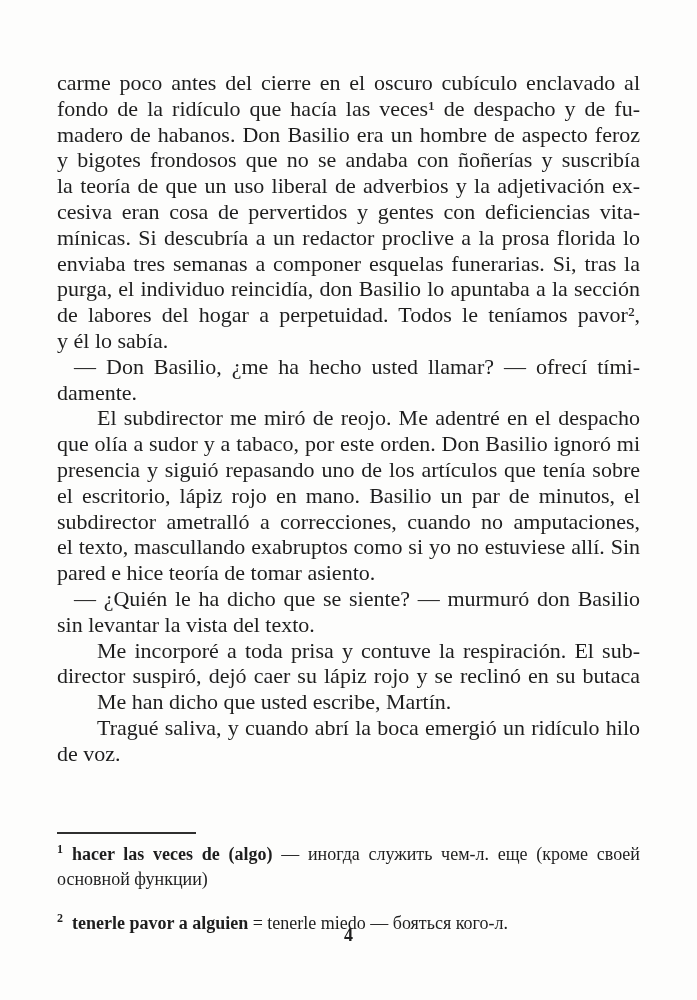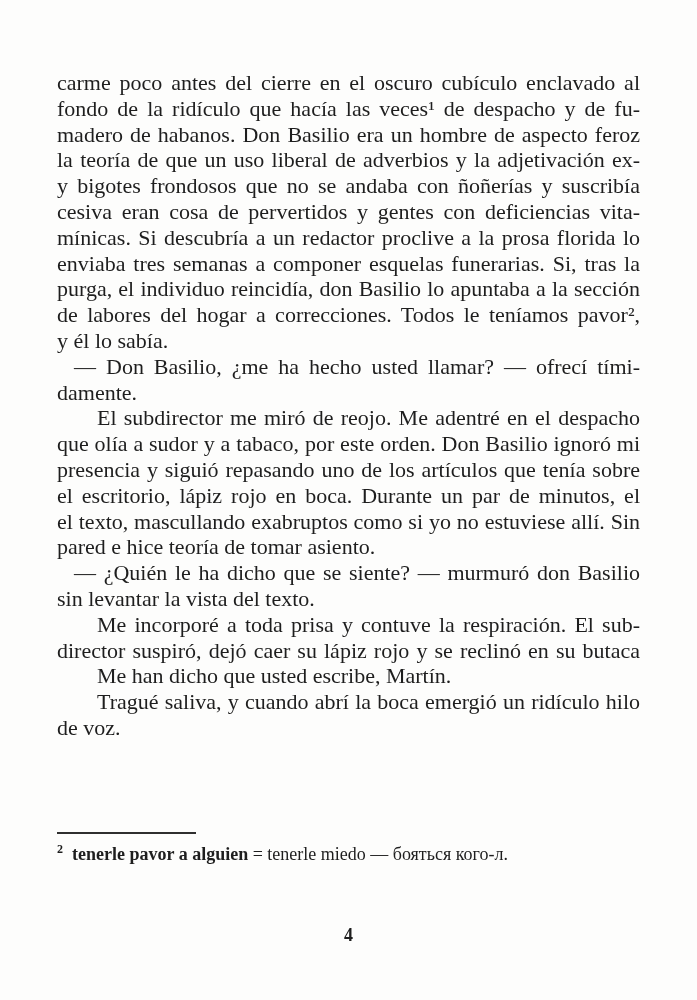--- a/index.html
+++ b/index.html
@@ -82,48 +82,52 @@
 </style>
 </head>
 <body>
 
 <div class="page">
 
   <div class="main-text">
       <div class="line">carme poco antes del cierre en el oscuro cubículo enclavado al</div>
       <div class="line">fondo de la ridículo que hacía las veces¹ de despacho y de fu-</div>
       <div class="line">madero de habanos. Don Basilio era un hombre de aspecto feroz</div>
+      <div class="line">y bigotes frondosos que no se andaba con ñoñerías y suscribía</div>
       <div class="line">la teoría de que un uso liberal de adverbios y la adjetivación ex-</div>
-      <div class="line">y bigotes frondosos que no se andaba con ñoñerías y suscribía</div>
       <div class="line">cesiva eran cosa de pervertidos y gentes con deficiencias vita-</div>
       <div class="line">mínicas. Si descubría a un redactor proclive a la prosa florida lo</div>
       <div class="line">enviaba tres semanas a componer esquelas funerarias. Si, tras la</div>
       <div class="line">purga, el individuo reincidía, don Basilio lo apuntaba a la sección</div>
-      <div class="line">de labores del hogar a correcciones. Todos le teníamos pavor²,</div>
+      <div class="line">de labores del hogar a perpetuidad. Todos le teníamos pavor²,</div>
       <div class="line end">y él lo sabía.</div>
       <div class="line ind-dialog">— Don Basilio, ¿me ha hecho usted llamar? — ofrecí tími-</div>
       <div class="line end">damente.</div>
       <div class="line ind-normal">El subdirector me miró de reojo. Me adentré en el despacho</div>
       <div class="line">que olía a sudor y a tabaco, por este orden. Don Basilio ignoró mi</div>
       <div class="line">presencia y siguió repasando uno de los artículos que tenía sobre</div>
-      <div class="line">el escritorio, lápiz rojo en boca. Durante un par de minutos, el</div>
+      <div class="line">el escritorio, lápiz rojo en mano. Basilio un par de minutos, el</div>
+      <div class="line">subdirector ametralló a correcciones, cuando no amputaciones,</div>
       <div class="line">el texto, mascullando exabruptos como si yo no estuviese allí. Sin</div>
       <div class="line end">pared e hice teoría de tomar asiento.</div>
       <div class="line ind-dialog">— ¿Quién le ha dicho que se siente? — murmuró don Basilio</div>
       <div class="line end">sin levantar la vista del texto.</div>
       <div class="line ind-normal">Me incorporé a toda prisa y contuve la respiración. El sub-</div>
       <div class="line">director suspiró, dejó caer su lápiz rojo y se reclinó en su butaca</div>
       <div class="line ind-normal end">Me han dicho que usted escribe, Martín.</div>
       <div class="line ind-normal">Tragué saliva, y cuando abrí la boca emergió un ridículo hilo</div>
       <div class="line end">de voz.</div>
     </div>
 
   <div class="footnote-sep"></div>
 
   <div class="footnotes">
     <p class="footnote">
+      <sup>1</sup><b>hacer las veces de (algo)</b><span> — иногда служить чем-л. еще (кроме своей основной функции)</span>
+    </p>
+    <p class="footnote">
       <sup>2</sup><b>tenerle pavor a alguien</b><span> = tenerle miedo — бояться кого-л.</span>
     </p>
   </div>
 
   <div class="page-number">4</div>
 
 </div>
 
 </body></html>

